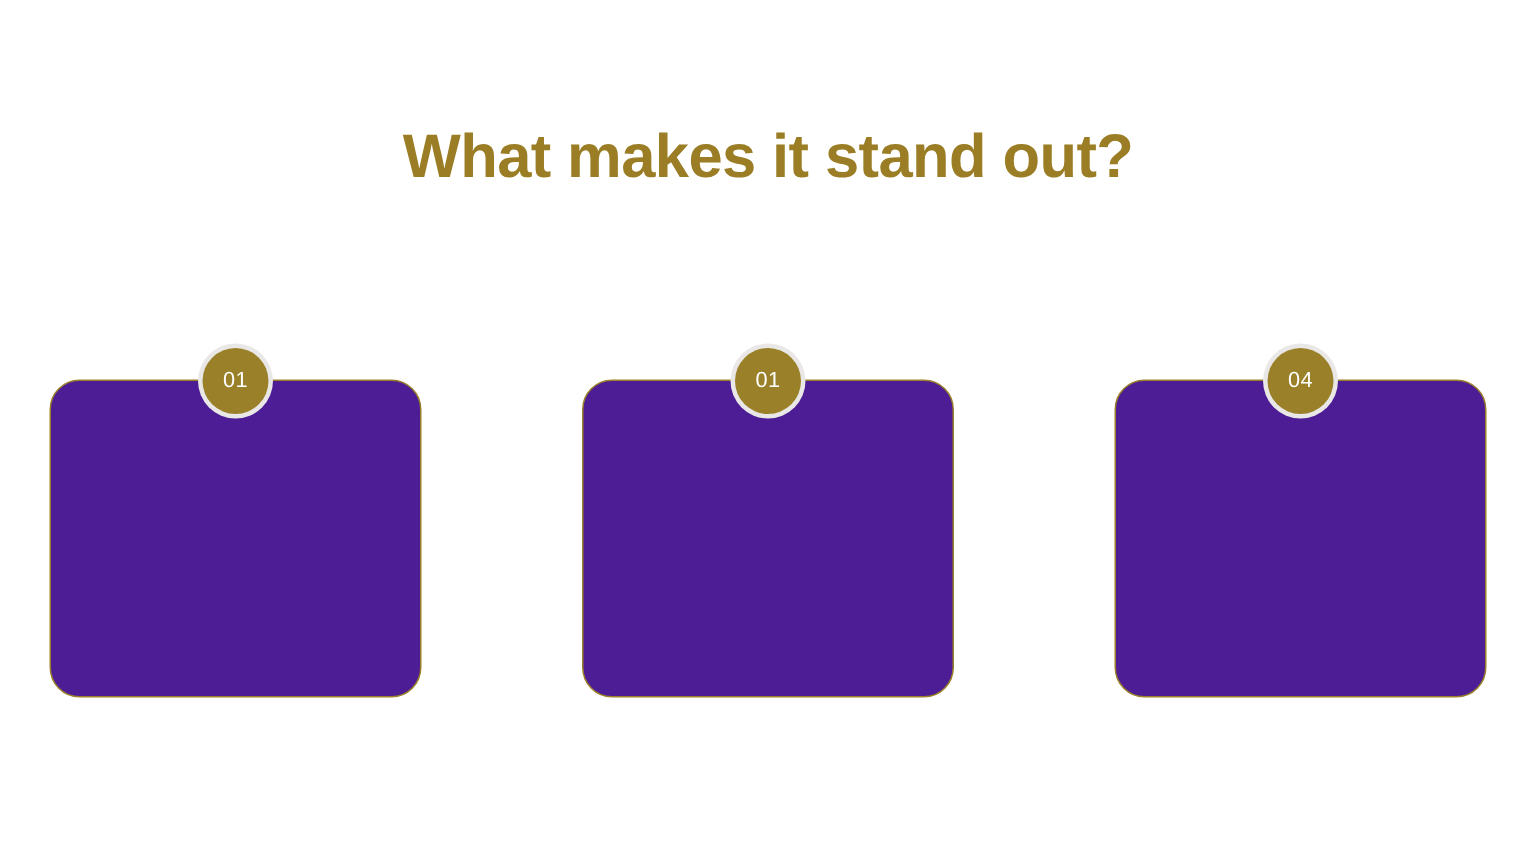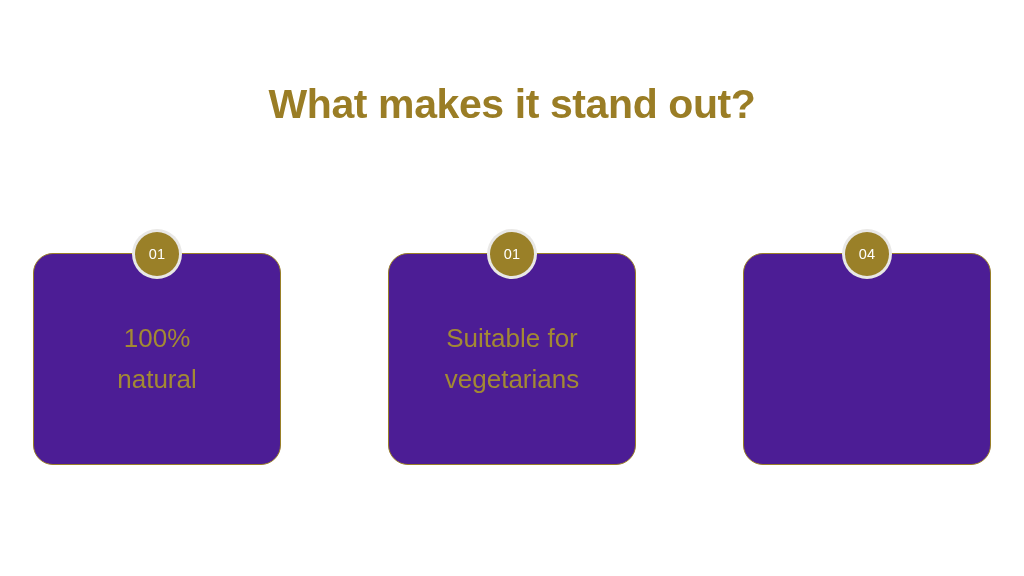--- a/index.html
+++ b/index.html
@@ -106,30 +106,26 @@
 <div class="slide">
 
   <div class="slide-title">What makes it stand out?</div>
 
   <div class="cards-row">
 
     <div class="card">
       <div class="badge">
         <span class="badge-num">01</span>
       </div>
-      <div class="card-text">100%
-natural</div>
     </div>
 
     <div class="card">
       <div class="badge">
         <span class="badge-num">01</span>
       </div>
-      <div class="card-text">Suitable for
-vegetarians</div>
     </div>
 
 
     <div class="card">
       <div class="badge">
         <span class="badge-num">04</span>
       </div>
     </div>
 
   </div>

